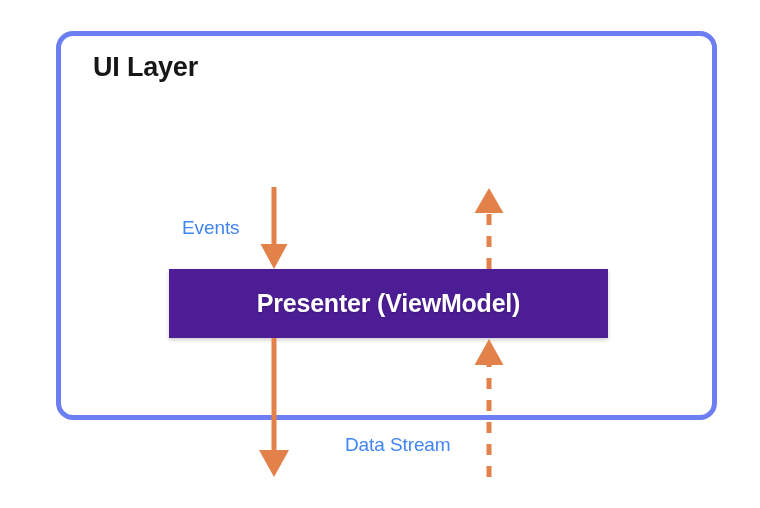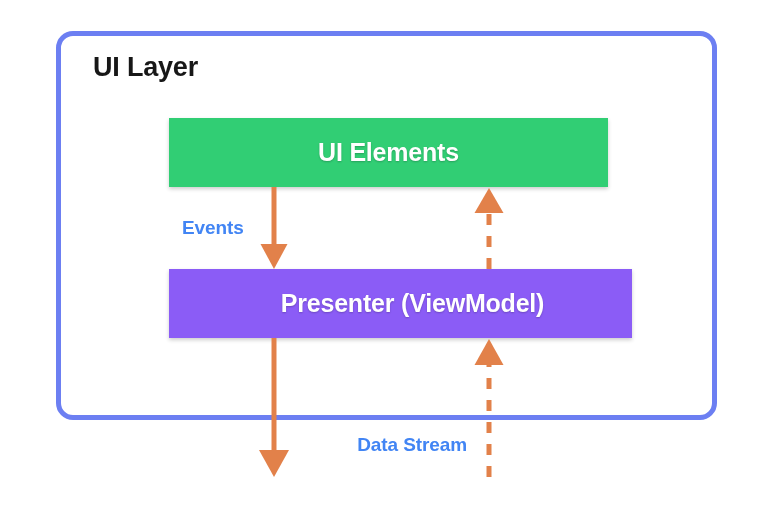--- a/index.html
+++ b/index.html
@@ -61,40 +61,39 @@
     letter-spacing: -0.2px;
     text-shadow: 0 1px 2px rgba(0,0,0,0.22);
     white-space: nowrap;
   }
   #ui-elements-box {
     top: 118px;
     background: #31ce74;
   }
   #presenter-box {
     top: 269px;
-    background: #8b5cf6;
-    padding-left: 24px;
+    background: #4c1d95;
   }
 
   
   #arrow-layer {
     position: absolute;
     left: 0;
     top: 0;
     width: 760px;
     height: 508px;
     pointer-events: none;
   }
 
   
   .edge-label {
     position: absolute;
     color: #4285f4;
     font-size: 19px;
-    font-weight: bold;
+    font-weight: normal;
     line-height: 1.2;
     letter-spacing: -0.1px;
     white-space: nowrap;
   }
   #label-events {
     left: 182px;
     top: 217px;
   }
   #label-ui-state {
     left: 513px;
@@ -104,36 +103,32 @@
     left: 98px;
     top: 434px;
     width: 152px;
     text-align: right;
     white-space: normal;
   }
   #label-data-stream {
     left: 345px;
     top: 434px;
     width: 122px;
-    text-align: right;
     white-space: normal;
   }
 </style>
 </head>
 <body>
 
 <div id="canvas">
 
   <div id="layer-box"></div>
 
   <div id="layer-title">UI Layer</div>
 
-  <div class="comp-box" id="ui-elements-box">
-    <span class="comp-label">UI Elements</span>
-  </div>
 
   <div class="comp-box" id="presenter-box">
     <span class="comp-label">Presenter (ViewModel)</span>
   </div>
 
   <svg id="arrow-layer" width="760" height="508" viewBox="0 0 760 508" xmlns="http://www.w3.org/2000/svg">
 
     <g>
       <line x1="274" y1="187" x2="274" y2="252" stroke="#e2814a" stroke-width="5"></line>
       <polygon points="274,269 260.5,244 287.5,244" fill="#e2814a"></polygon>

